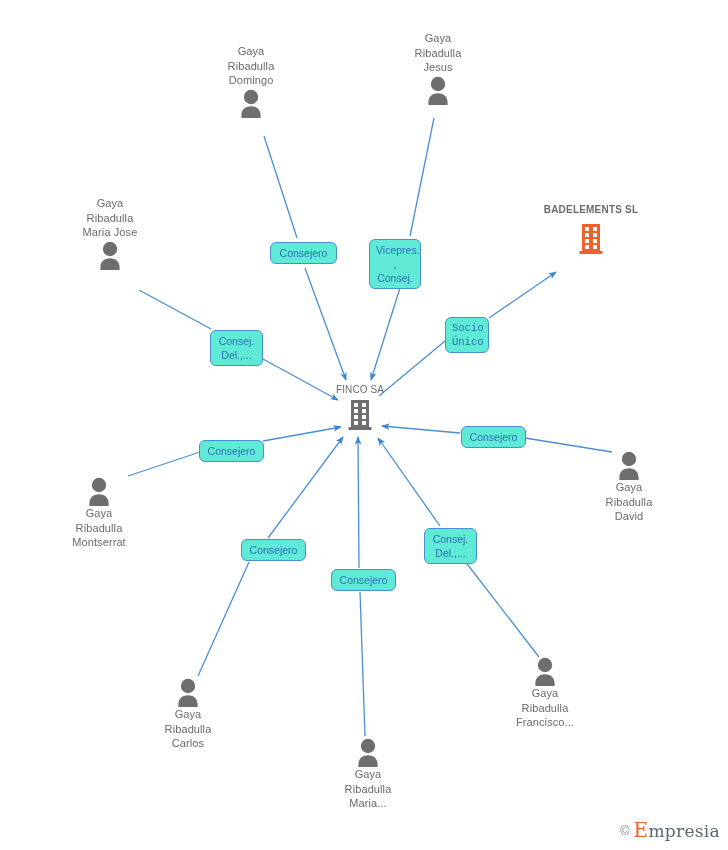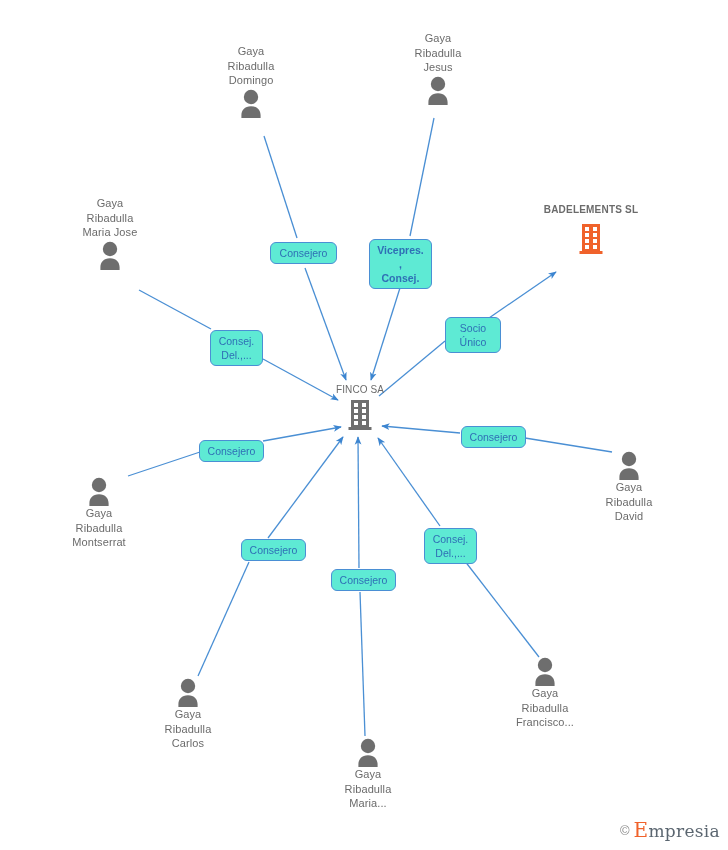--- a/index.html
+++ b/index.html
@@ -213,27 +213,27 @@
         <rect x="8" y="17" width="4" height="4"></rect>
         <rect x="16" y="17" width="4" height="4"></rect>
         <rect x="8" y="23" width="4" height="4"></rect>
         <rect x="16" y="23" width="4" height="4"></rect>
       </g>
     </svg>
   </div>
 
   <div class="rel" style="left:270px;top:242px;width:67px;">Consejero</div>
 
-  <div class="rel" style="left:369px;top:239px;width:63px;font-weight:bold;">Vicepres. ,
+  <div class="rel" style="left:369px;top:239px;width:52px;">Vicepres. ,
 Consej.</div>
 
   <div class="rel" style="left:210px;top:330px;width:53px;">Consej.
 Del.,...</div>
 
-  <div class="rel" style="left:445px;top:317px;width:56px;">Socio
+  <div class="rel" style="left:445px;top:317px;width:44px;font-family:Liberation Mono, monospace;">Socio
 Único</div>
 
   <div class="rel" style="left:199px;top:440px;width:65px;">Consejero</div>
 
   <div class="rel" style="left:461px;top:426px;width:65px;">Consejero</div>
 
   <div class="rel" style="left:241px;top:539px;width:65px;">Consejero</div>
 
   <div class="rel" style="left:331px;top:569px;width:65px;">Consejero</div>
 

